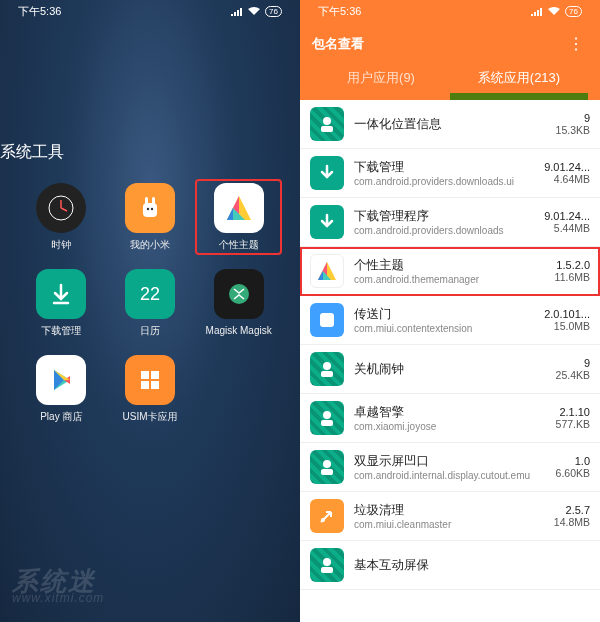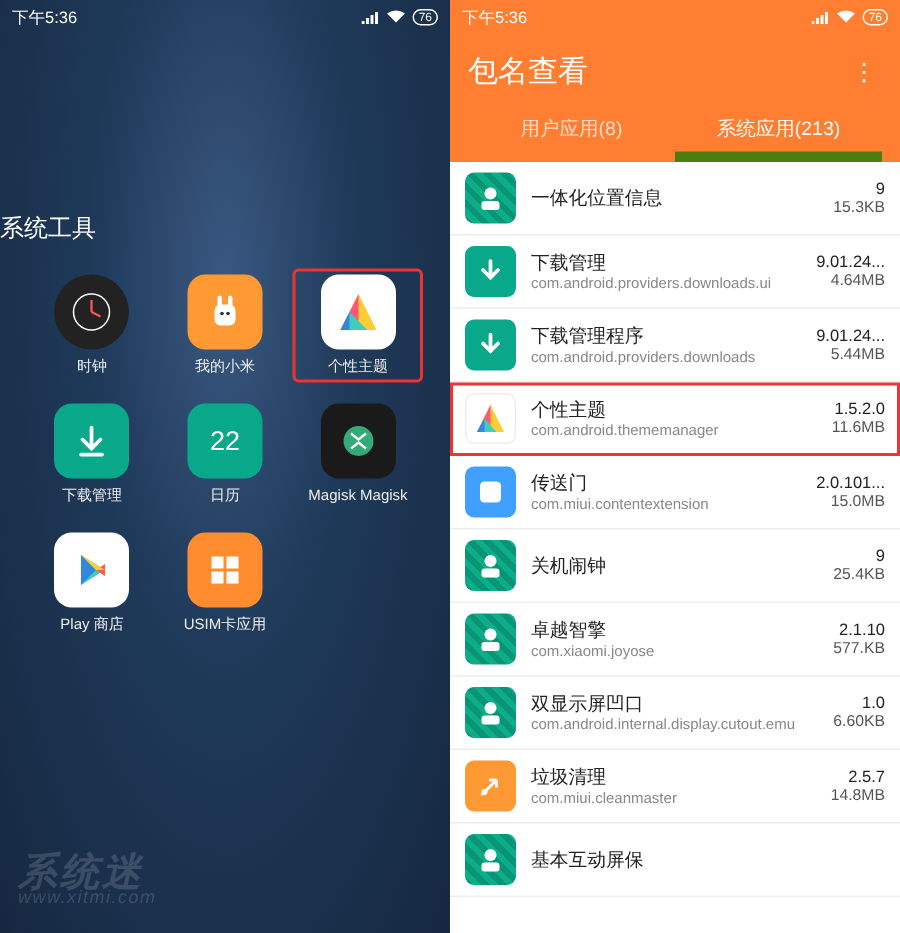--- a/index.html
+++ b/index.html
@@ -1,20 +1,20 @@
 <!DOCTYPE html>
 <html><head>
 <meta charset="utf-8">
 <style>
 * { margin: 0; padding: 0; box-sizing: border-box; }
 body { font-family: -apple-system, "Helvetica Neue", Arial, sans-serif; background: #fff; display: flex; width: 600px; height: 622px; overflow: hidden; }
 .phone { height: 622px; position: relative; overflow: hidden; }
 .phone-left { width: 300px; background: radial-gradient(ellipse at 50% 30%, #3a5880 0%, #1f3a5a 40%, #162840 100%); color: #fff; }
 .phone-right { width: 300px; background: #fff; display: flex; flex-direction: column; }
-.status-bar { height: 22px; display: flex; justify-content: space-between; align-items: center; padding: 0 8px; font-size: 11px; }
+.status-bar { height: 22px; display: flex; justify-content: space-between; align-items: center; padding: 0 18px; font-size: 11px; }
 .status-left, .status-right { display: flex; align-items: center; gap: 4px; }
 .phone-right .status-bar { background: #ff7e31; color: #fff; }
 .folder-title { text-align: left; color: #fff; font-size: 16px; margin-top: 120px; margin-bottom: 20px; font-weight: 300; }
 .app-grid { display: grid; grid-template-columns: repeat(3, 1fr); gap: 18px 10px; padding: 0 22px; }
 .app { display: flex; flex-direction: column; align-items: center; gap: 6px; }
 .app-icon { width: 50px; height: 50px; border-radius: 12px; display: flex; align-items: center; justify-content: center; font-size: 20px; position: relative; }
 .app-label { font-size: 10px; color: #eee; text-align: center; line-height: 1.2; }
 .highlight-box { border: 2px solid #e33; border-radius: 4px; padding: 2px; margin: -4px; }
 .icon-contacts { background: #2196f3; border-radius: 50%; }
 .icon-clock { background: #222; border-radius: 50%; }
@@ -22,21 +22,21 @@
 .icon-theme { background: #fff; }
 .icon-download { background: #0aa88a; }
 .icon-calendar { background: #0aa88a; color: #fff; font-size: 18px; align-items: center; }
 .icon-magisk { background: #1a1a1a; }
 .icon-play { background: #fff; }
 .icon-usim { background: #ff8c2e; }
 .watermark { position: absolute; bottom: 18px; left: 12px; font-size: 26px; font-weight: 800; color: rgba(255,255,255,0.15); font-style: italic; letter-spacing: 2px; line-height: 0.9; }
 .watermark-sub { font-size: 12px; font-weight: 400; letter-spacing: 1px; }
 .header-right { background: #ff7e31; color: #fff; padding: 8px 12px 0; }
 .header-title-row { display: flex; align-items: center; justify-content: space-between; padding: 4px 0 8px; }
-.header-title { font-size: 20px; }
+.header-title { font-size: 13px; font-weight: bold; }
 .kebab { font-size: 16px; padding: 0 4px; }
 .tabs { display: flex; }
 .tab { flex: 1; text-align: center; padding: 8px 0 6px; font-size: 13px; border-bottom: 2px solid transparent; opacity: 0.75; }
 .tab.active { border-bottom: 7px solid #4d7c0f; opacity: 1; text-align: center; }
 .list { flex: 1; overflow-y: auto; }
 .row { display: flex; align-items: center; padding: 7px 10px; border-bottom: 1px solid #eee; gap: 10px; }
 .row.highlighted { outline: 2px solid #e33; outline-offset: -2px; }
 .row-icon { width: 34px; height: 34px; border-radius: 6px; flex-shrink: 0; display: flex; align-items: center; justify-content: center; }
 .row-icon.green { background: repeating-linear-gradient(45deg,#0a9476,#0a9476 4px,#0cae8a 4px,#0cae8a 8px); }
 .row-icon.greenarrow { background: #0aa88a; }
@@ -169,21 +169,21 @@
       <span style="border:1px solid #fff;border-radius:6px;padding:0 3px;font-size:8px">76</span>
     </span>
   </div>
 
   <div class="header-right">
     <div class="header-title-row">
       <div class="header-title">包名查看</div>
       <div class="kebab">⋮</div>
     </div>
     <div class="tabs">
-      <div class="tab">用户应用(8)</div>
+      <div class="tab">用户应用(9)</div>
       <div class="tab active">系统应用(213)</div>
     </div>
   </div>
 
   <div class="list" id="list">
       <div class="row">
         <div class="row-icon green">
           <svg width="20" height="20">
             <circle cx="10" cy="7" r="4" fill="#fff"></circle>
             <rect x="4" y="12" width="12" height="6" rx="2" fill="#fff"></rect>

